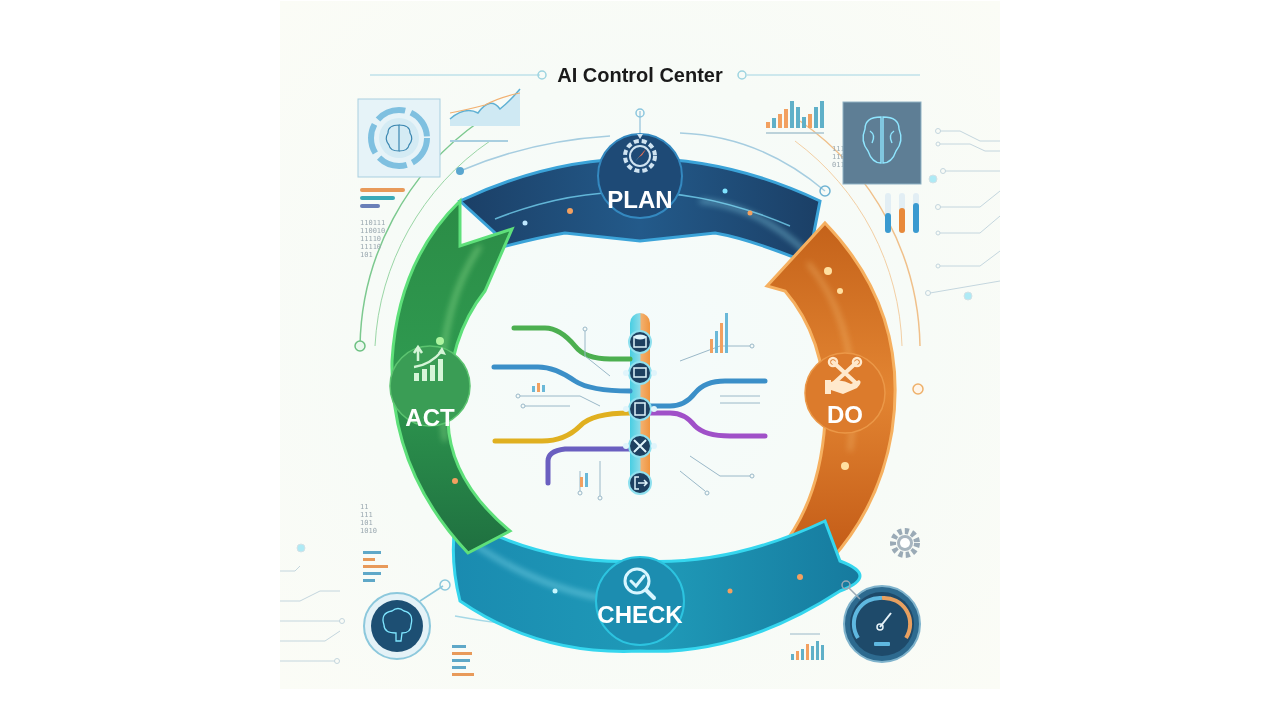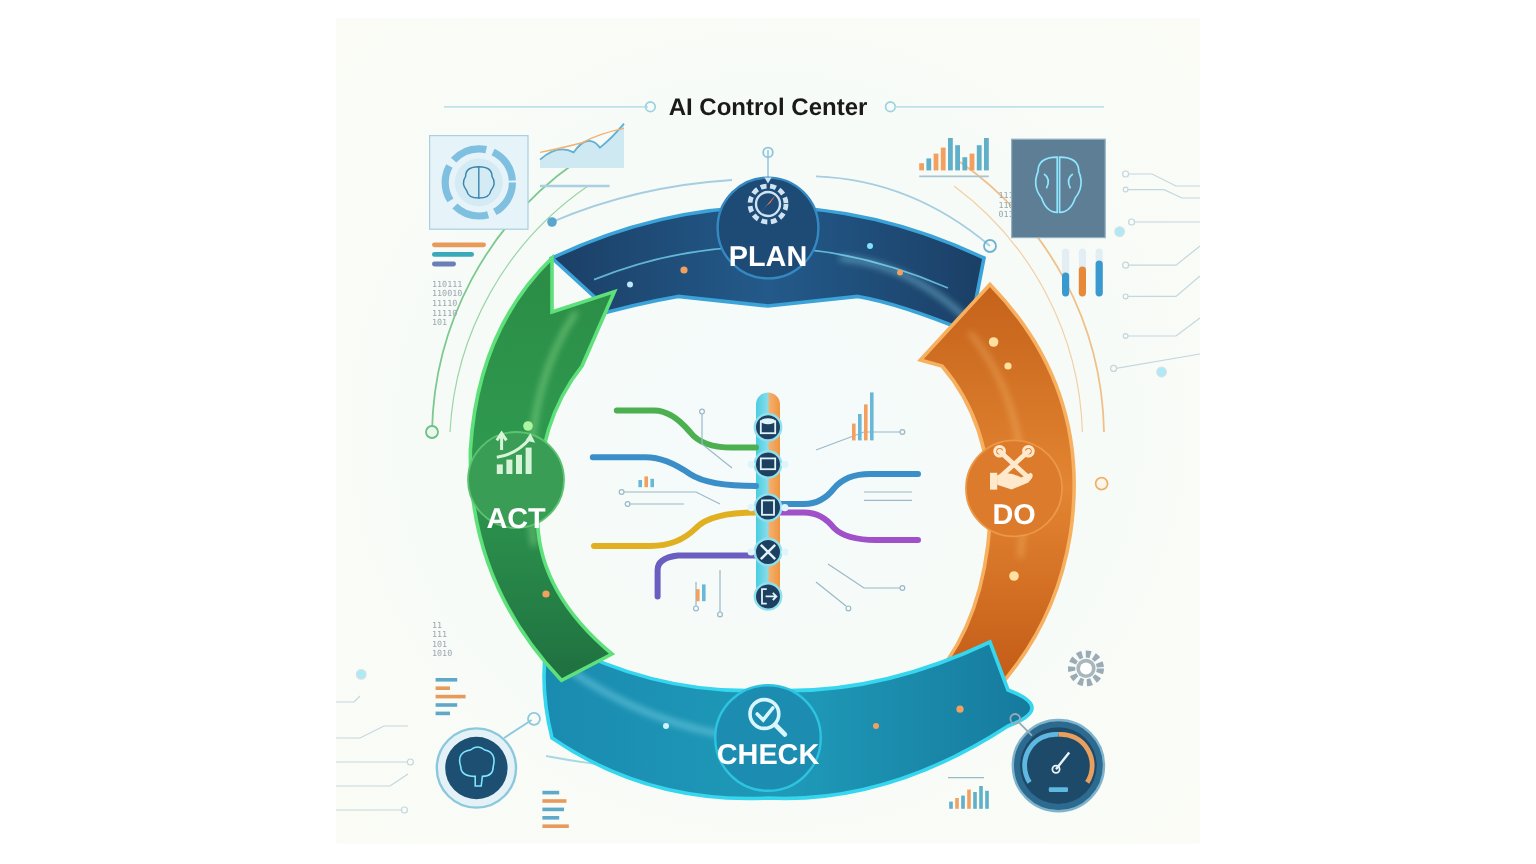--- a/index.html
+++ b/index.html
@@ -1,17 +1,17 @@
 <!DOCTYPE html>
 <html><head>
 <meta charset="utf-8">
 <style>
   html,body{margin:0;padding:0;background:#ffffff;}
   body{width:1280px;height:720px;position:relative;overflow:hidden;font-family:"Liberation Sans",sans-serif;}
-  #panel{position:absolute;left:280px;top:15px;width:720px;height:688px;background:radial-gradient(ellipse at 50% 50%,#f4fbfb 0%,#f7fbf7 55%,#fbfcf6 100%);}
+  #panel{position:absolute;left:280px;top:1px;width:720px;height:688px;background:radial-gradient(ellipse at 50% 50%,#f4fbfb 0%,#f7fbf7 55%,#fbfcf6 100%);}
   svg text{font-family:"Liberation Sans",sans-serif;}
   .title{font-weight:700;font-size:20px;fill:#1a1a1a;}
   .seg-label{font-weight:700;font-size:24px;fill:#ffffff;}
   .bin{font-family:"DejaVu Sans Mono",monospace;font-size:7px;fill:#9aa8b0;}
 </style>
 </head>
 <body>
 
 <div id="panel">
 <svg width="720" height="688" viewBox="0 0 720 688" xmlns="http://www.w3.org/2000/svg">

